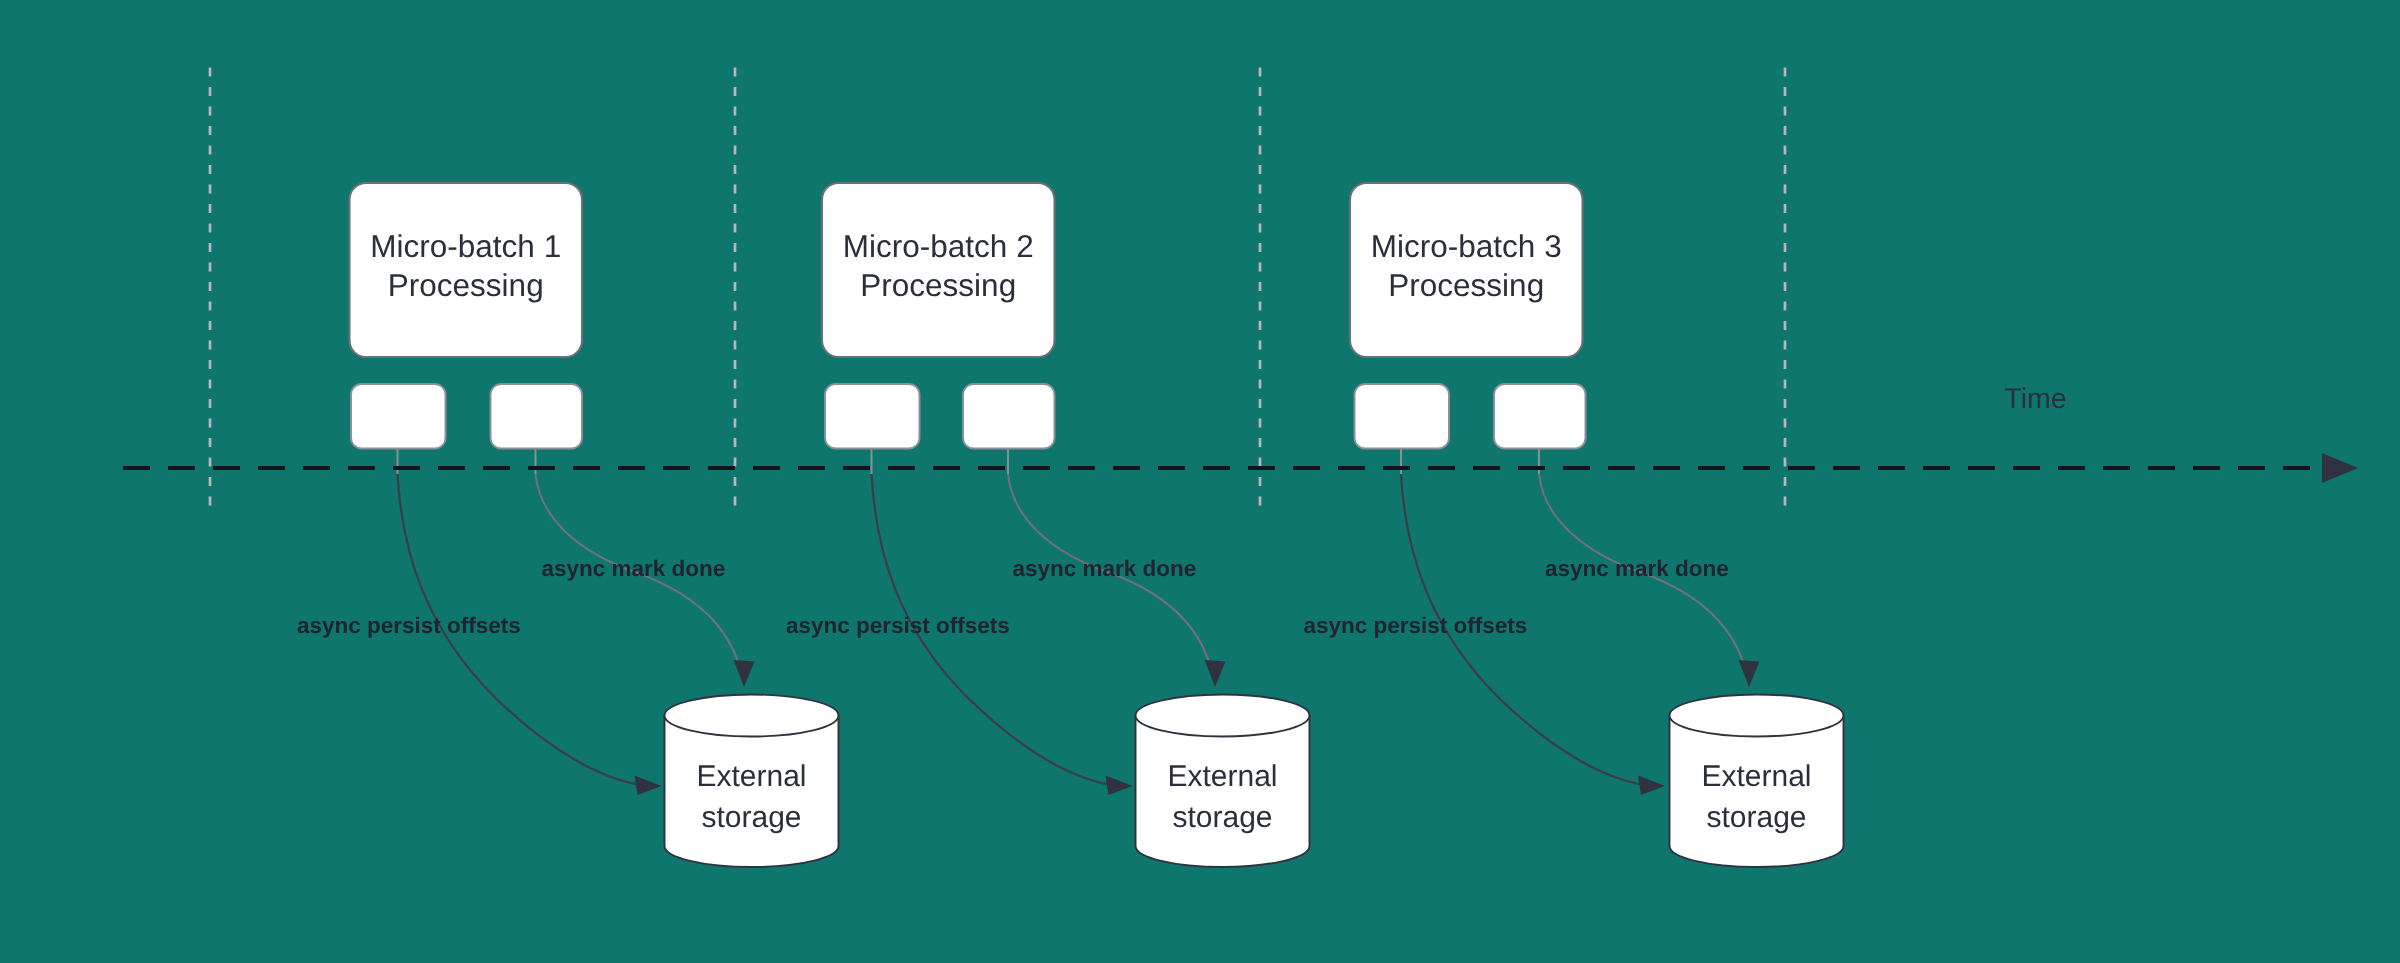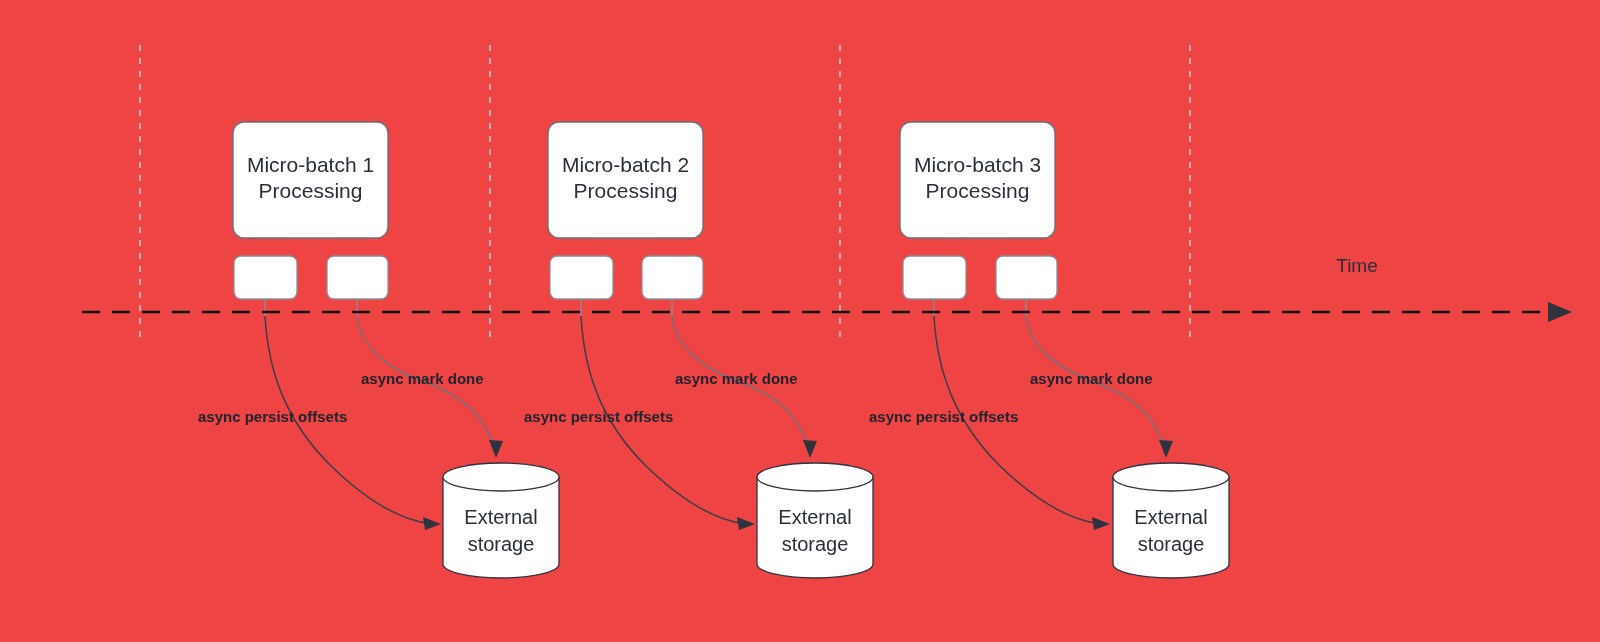--- a/index.html
+++ b/index.html
@@ -10,21 +10,21 @@
   body {
     width: 1600px;
     height: 642px;
     font-family: "Liberation Sans", sans-serif;
     overflow: hidden;
   }
   #diagram-root {
     position: relative;
     width: 1600px;
     height: 642px;
-    background: #ef4444;
+    background: #0f766e;
   }
   svg.canvas {
     position: absolute;
     top: 0;
     left: 0;
     width: 1600px;
     height: 642px;
     display: block;
   }
   .box-shape {

